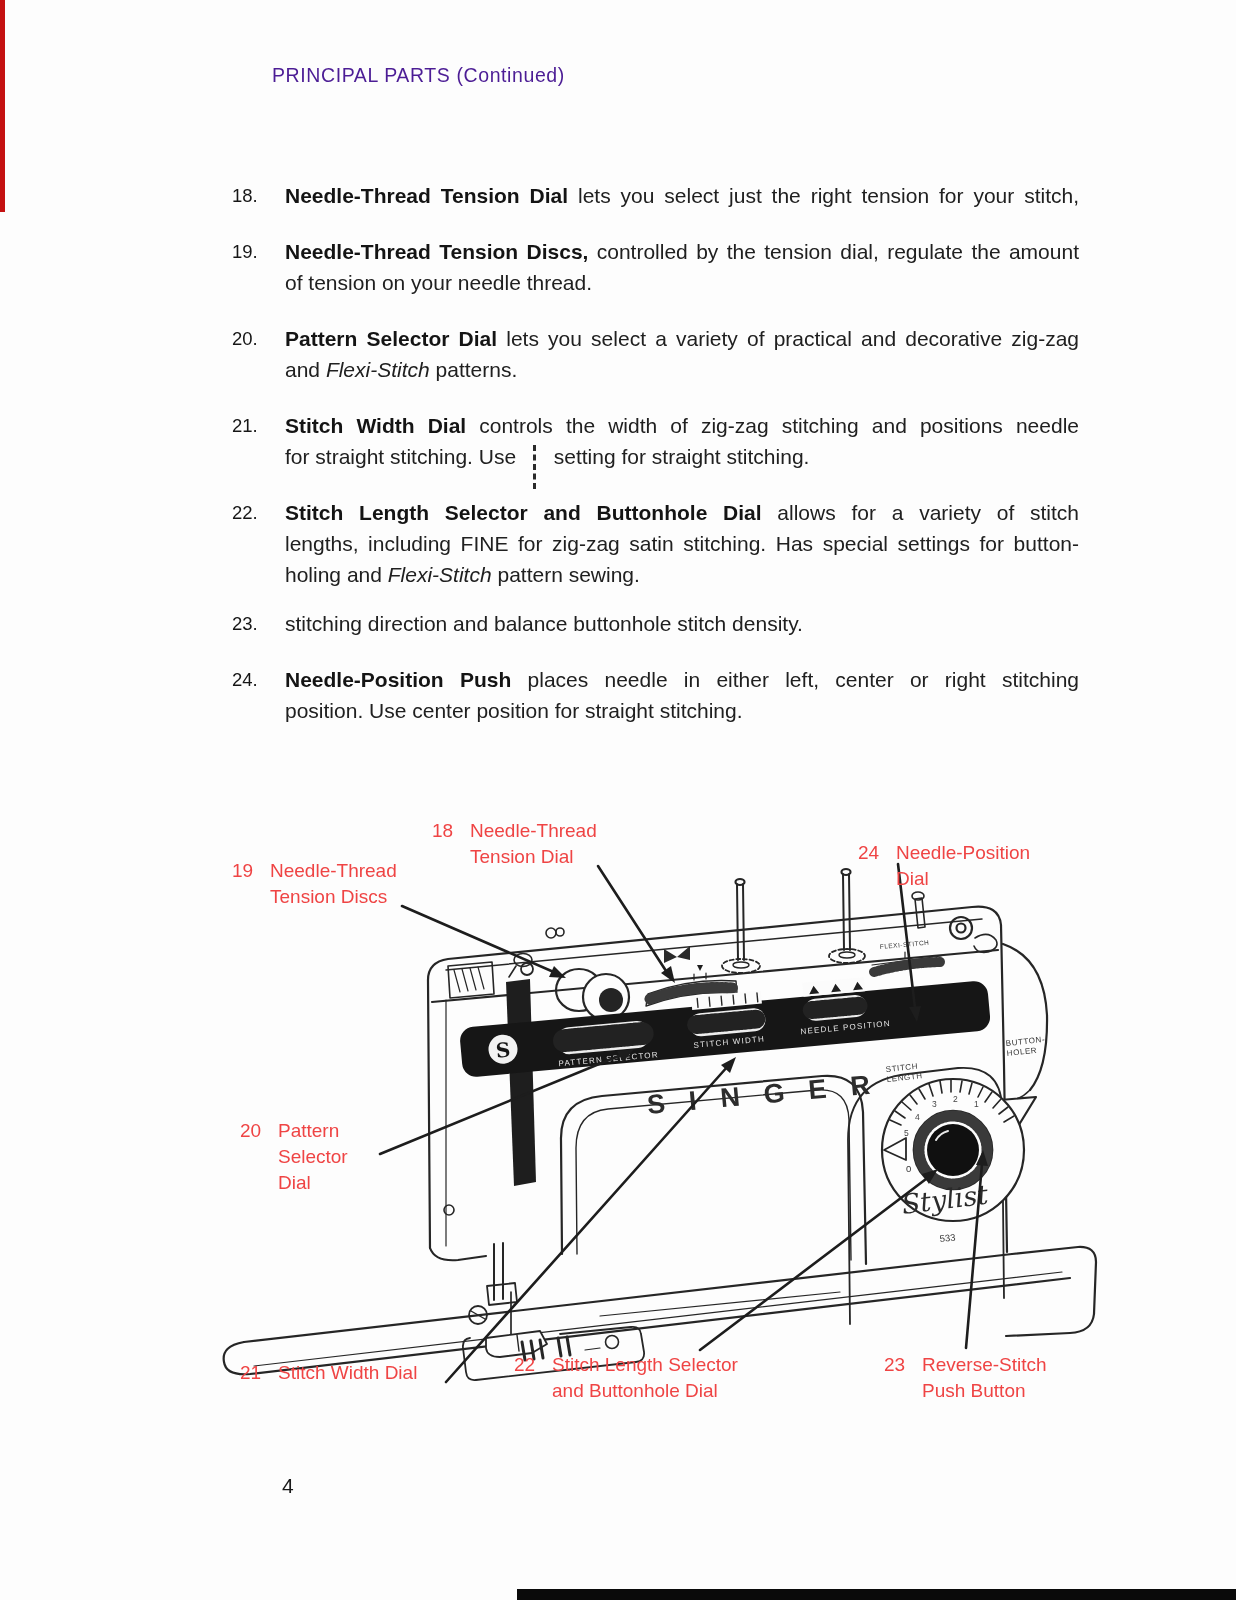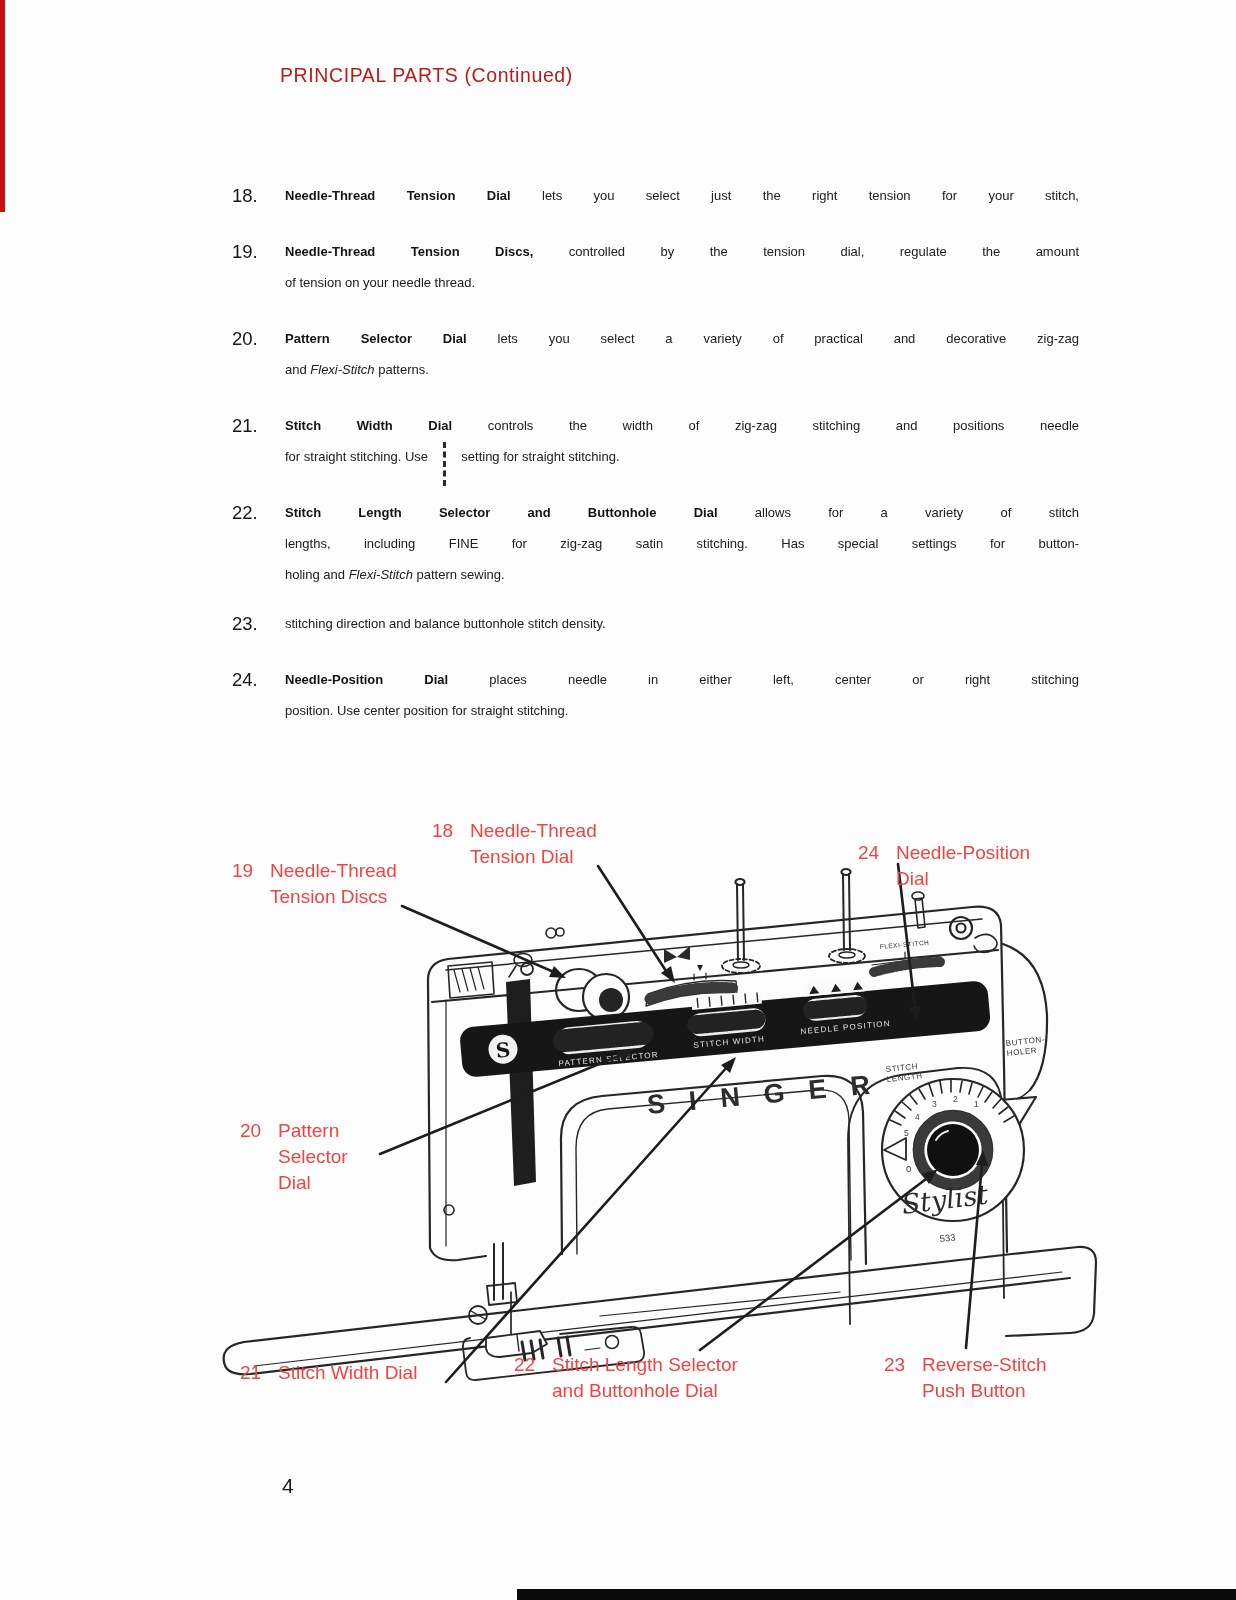--- a/index.html
+++ b/index.html
@@ -2,27 +2,27 @@
 <html><head>
 <meta charset="utf-8">
 <style>
   html,body{margin:0;padding:0}
   body{width:1236px;height:1600px;background:#fff;font-family:"Liberation Sans",sans-serif;position:relative;overflow:hidden}
   .page{position:absolute;inset:0;background:#fdfdfd}
 
   .red-artifact{position:absolute;left:0;top:0;width:5px;height:212px;background:#c41111}
   .black-bar{position:absolute;left:517px;right:0;bottom:0;height:11px;background:#0a0a0a}
 
-  .header{position:absolute;left:280px;top:64px;font-size:19.5px;font-weight:400;letter-spacing:.6px;color:#b91c1c;margin:0}
+  .header{position:absolute;left:272px;top:64px;font-size:19.5px;font-weight:400;letter-spacing:.6px;color:#4c1d95;margin:0}
 
   .items{position:absolute;left:232px;top:180px;width:852px}
   .item{display:flex;margin-bottom:25px}
   .item:nth-child(5){margin-bottom:18px}
   .item-num{width:53px;font-weight:400;font-size:18.5px;line-height:31px;color:#161616}
-  .item-body{width:794px;font-size:13px;line-height:31px;color:#202020}
+  .item-body{width:794px;font-size:21px;line-height:31px;color:#202020}
   .jline{text-align:justify;text-align-last:justify}
   .jline.last{text-align-last:left}
   .item-body b{font-weight:700;color:#141414}
   .item-body i{font-style:italic}
   .sym{display:inline-block;width:26px;height:2px;position:relative;vertical-align:baseline}
   .sym::after{content:"";position:absolute;left:11px;top:-17px;height:44px;border-left:3px dashed #2a2a2a}
 
   .machine{position:absolute;left:0;top:0;width:1236px;height:1600px}
 
   .dlabel{position:absolute;display:flex;font-size:19px;line-height:26px;color:#ef4444}
@@ -85,21 +85,21 @@
       </div>
       <div class="item">
         <div class="item-num">23.</div>
         <div class="item-body">
           <div class="jline last"><span>stitching direction and balance buttonhole stitch density.</span></div>
         </div>
       </div>
       <div class="item">
         <div class="item-num">24.</div>
         <div class="item-body">
-          <div class="jline"><b>Needle-Position Dial</b><span> places needle in either left, center or right stitching</span></div>
+          <div class="jline"><b>Needle-Position Push</b><span> places needle in either left, center or right stitching</span></div>
           <div class="jline last"><span>position. Use center position for straight stitching.</span></div>
         </div>
       </div>
     </div>
 
   <svg class="machine" viewBox="0 0 1236 1600" xmlns="http://www.w3.org/2000/svg">
     <g stroke="#262626" stroke-width="2.2" fill="none" stroke-linecap="round" stroke-linejoin="round">
 
       <g>
         <path d="M244,1342 L1012,1254"></path>

